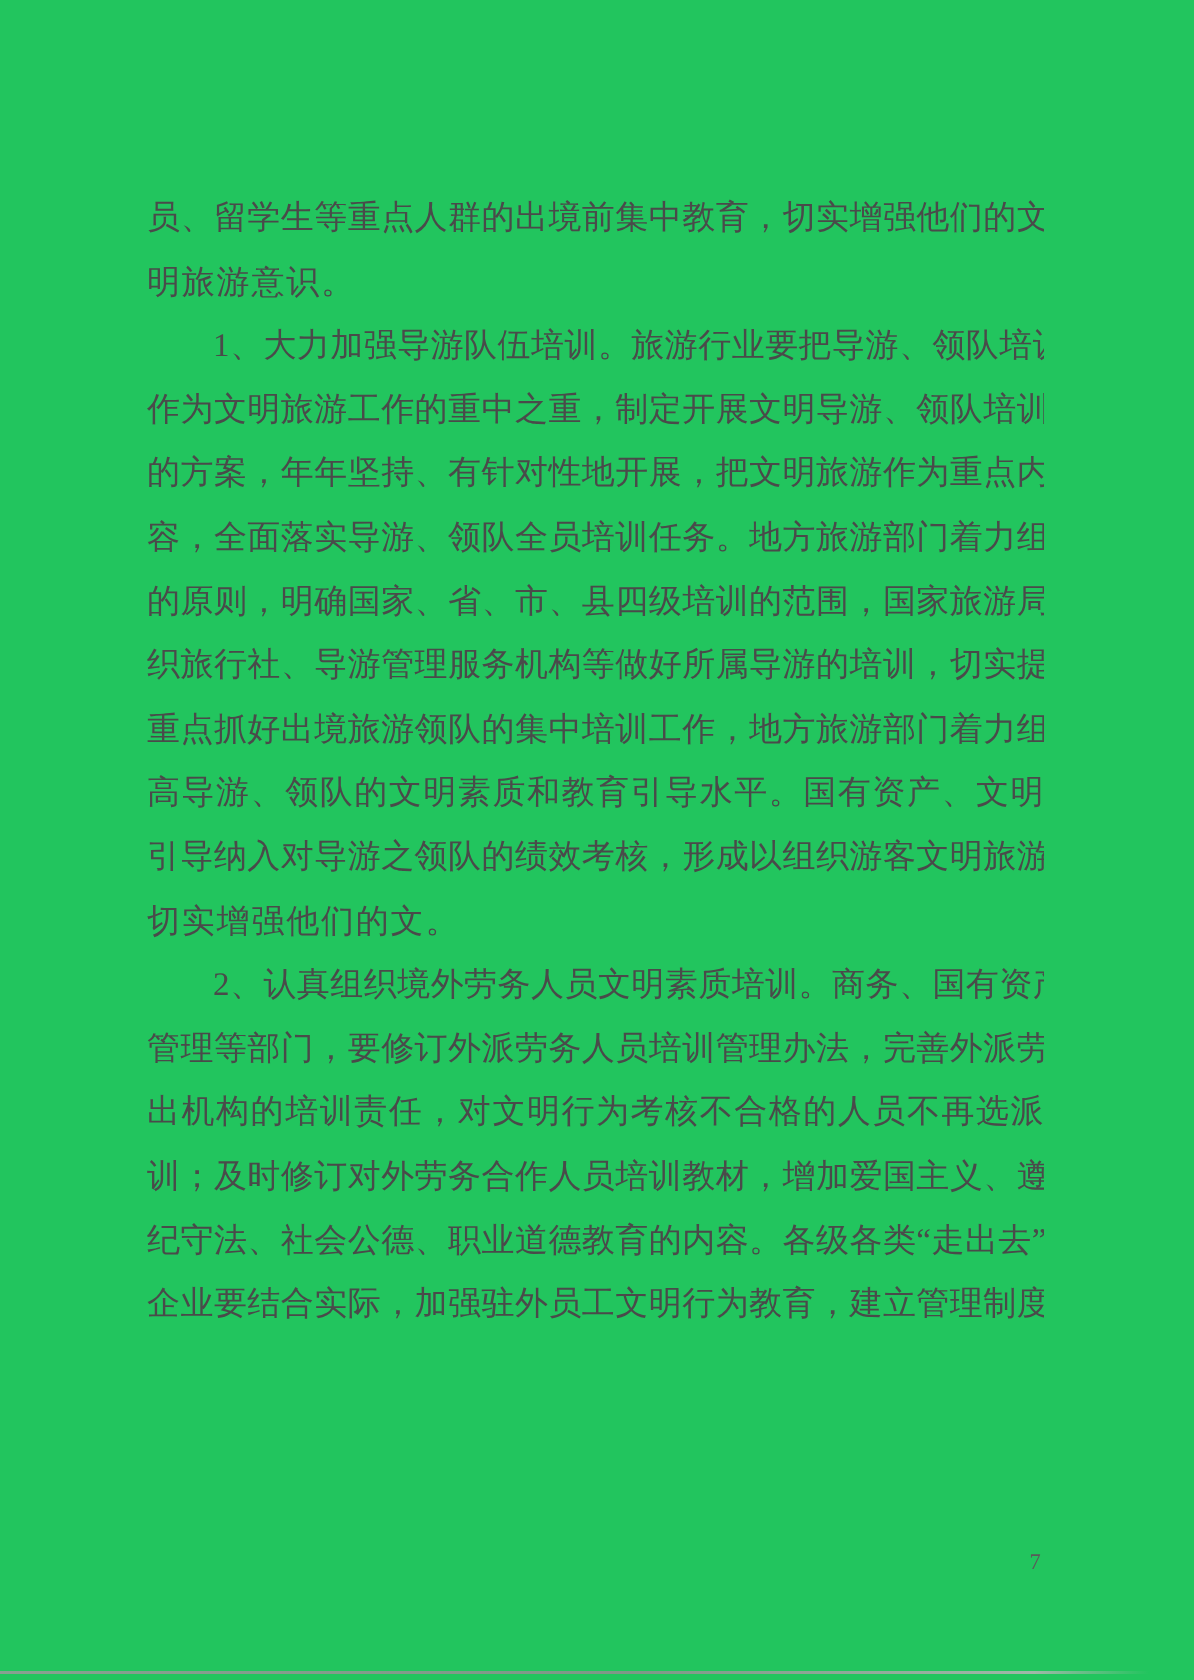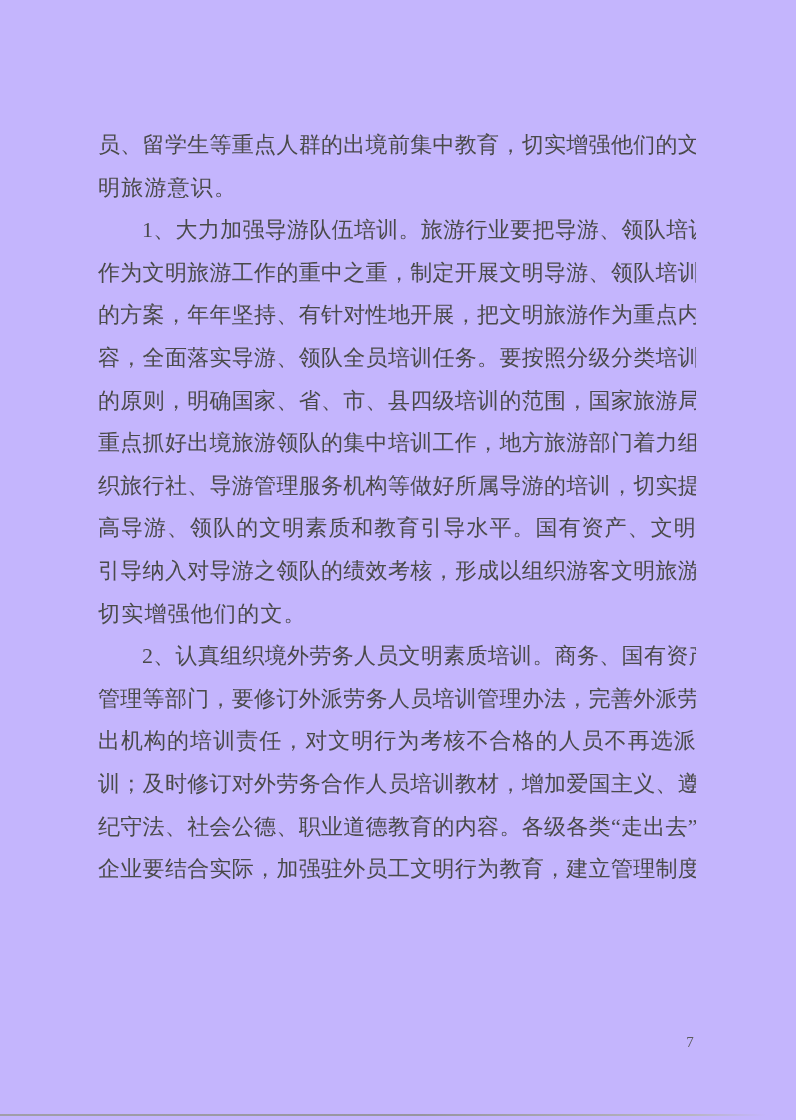--- a/index.html
+++ b/index.html
@@ -13,21 +13,21 @@
     overflow: hidden;
     position: relative;
     font-family: "Liberation Serif", "DejaVu Serif", serif;
   }
   .page {
     position: absolute;
     left: 0;
     top: 0;
     width: 796px;
     height: 1120px;
-    background: #c4b5fd;
+    background: #22c55e;
   }
   .text-block {
     position: absolute;
     left: 98px;
     top: 124px;
     width: 598px;
     color: #4a4a4a;
     font-size: 22px;
     font-weight: 400;
   }
@@ -72,24 +72,24 @@
 </head>
 <body>
 
 <div class="page">
   <div class="text-block">
     <div class="line">员、留学生等重点人群的出境前集中教育，切实增强他们的文</div>
     <div class="line para-end">明旅游意识。</div>
     <div class="line indent">1、大力加强导游队伍培训。旅游行业要把导游、领队培训</div>
     <div class="line">作为文明旅游工作的重中之重，制定开展文明导游、领队培训</div>
     <div class="line">的方案，年年坚持、有针对性地开展，把文明旅游作为重点内</div>
-    <div class="line">容，全面落实导游、领队全员培训任务。要按照分级分类培训</div>
+    <div class="line">容，全面落实导游、领队全员培训任务。地方旅游部门着力组</div>
     <div class="line">的原则，明确国家、省、市、县四级培训的范围，国家旅游局</div>
+    <div class="line">织旅行社、导游管理服务机构等做好所属导游的培训，切实提</div>
     <div class="line">重点抓好出境旅游领队的集中培训工作，地方旅游部门着力组</div>
-    <div class="line">织旅行社、导游管理服务机构等做好所属导游的培训，切实提</div>
     <div class="line">高导游、领队的文明素质和教育引导水平。国有资产、文明</div>
     <div class="line">引导纳入对导游之领队的绩效考核，形成以组织游客文明旅游</div>
     <div class="line para-end">切实增强他们的文。</div>
     <div class="line indent">2、认真组织境外劳务人员文明素质培训。商务、国有资产</div>
     <div class="line">管理等部门，要修订外派劳务人员培训管理办法，完善外派劳</div>
     <div class="line">出机构的培训责任，对文明行为考核不合格的人员不再选派</div>
     <div class="line">训；及时修订对外劳务合作人员培训教材，增加爱国主义、遵</div>
     <div class="line">纪守法、社会公德、职业道德教育的内容。各级各类“走出去”</div>
     <div class="line">企业要结合实际，加强驻外员工文明行为教育，建立管理制度，</div>
   </div>

